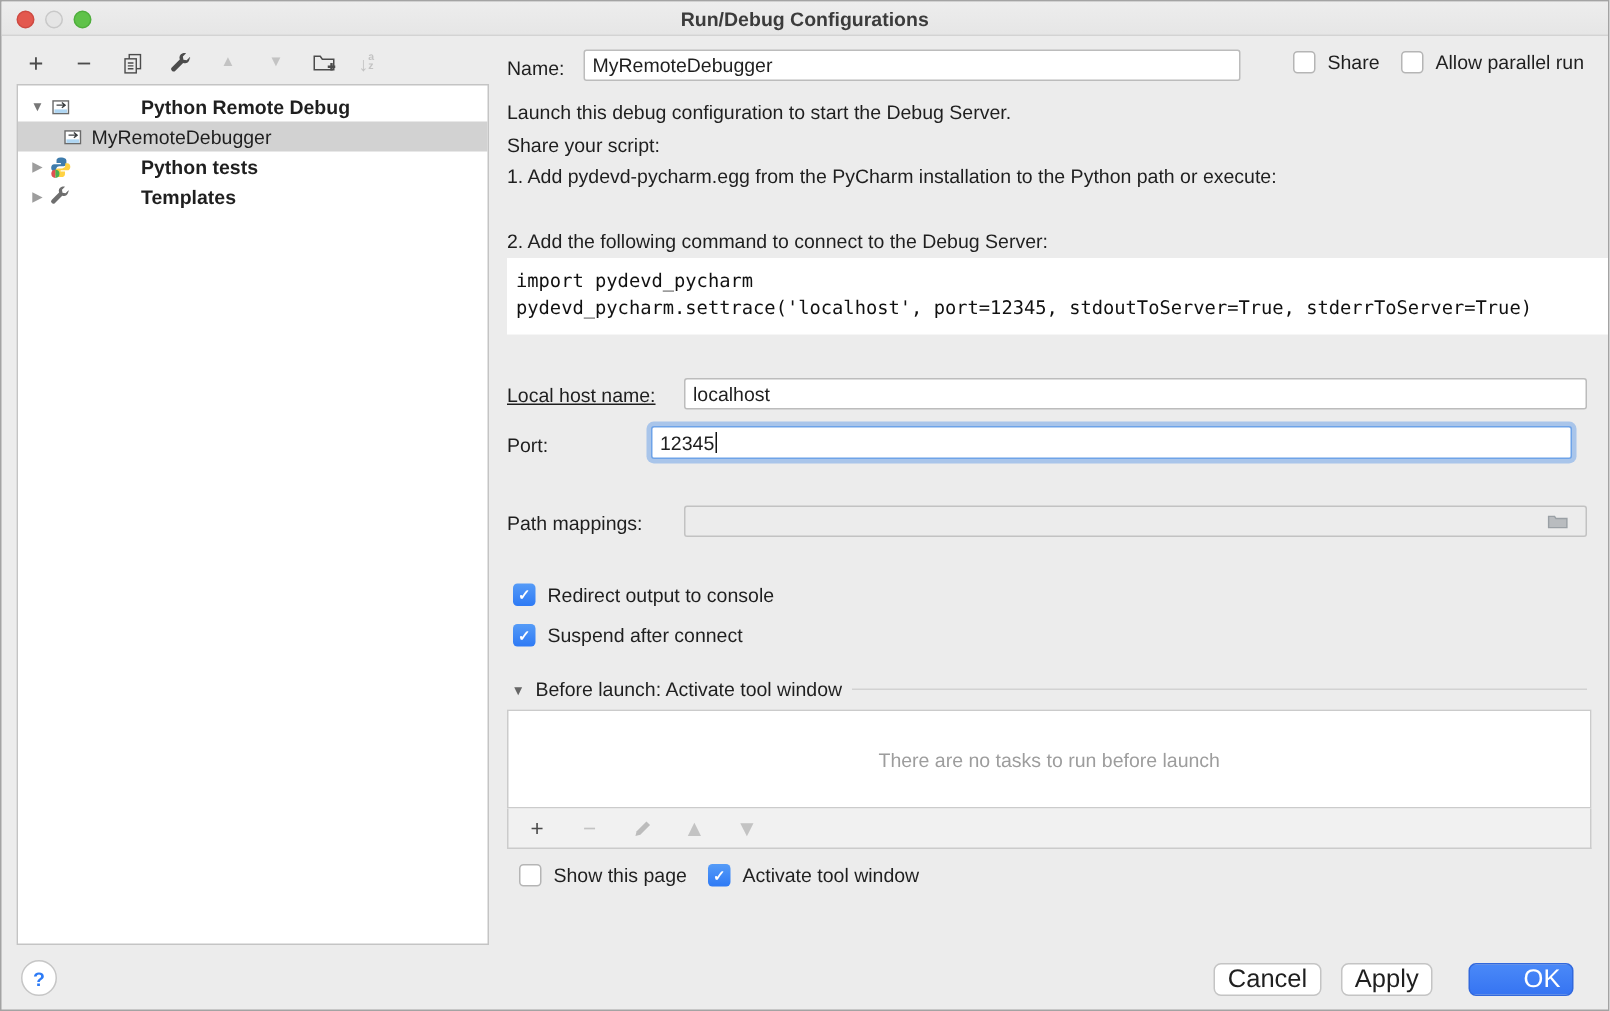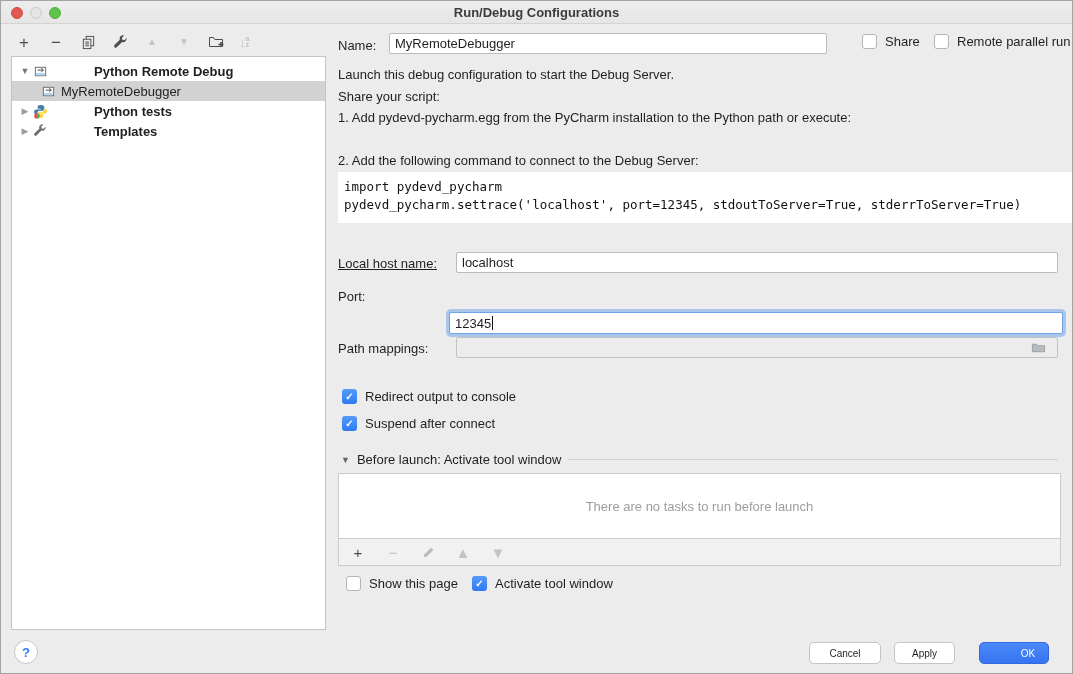--- a/index.html
+++ b/index.html
@@ -75,21 +75,21 @@
   .bl-line { flex:1; border-top:1px solid #d2d2d2; }
   .bl-box { background:#fff; border:1px solid #cbcbcb; display:flex; align-items:center; justify-content:center; }
   .bl-empty { color:#9d9d9d; }
   .bl-strip { background:#f1f1f1; border:1px solid #cbcbcb; border-top:none;
     display:flex; align-items:center; gap:17px; padding-left:10px; }
   .bl-strip .tbi { font-size:15px; }
 
   
   .btn { position:absolute; top:641px; height:22px; border-radius:5px; border:1px solid #c4c4c4;
     background:#ffffff; display:flex; align-items:center; justify-content:center;
-    font-size:10px; color:#1f1f1f; }
+    font-size:17px; color:#1f1f1f; }
   .btn.primary { background:linear-gradient(#4a89f8,#3674f2); border:1px solid #3168dd; color:#fff; }
   .help-btn { position:absolute; left:13px; top:639px; width:24px; height:24px; border-radius:50%;
     background:#fff; border:1px solid #c6c6c6; display:flex; align-items:center; justify-content:center;
     color:#2d7bf6; font-weight:bold; font-size:13px; }
 
   svg { display:block; }
 </style>
 </head>
 <body>
 
@@ -181,37 +181,37 @@
   </div>
 
   <div class="abs lbl" style="left:337px; top:37px;">Name:</div>
   <input class="abs txt-input" style="left: 388px; top: 32px; width: 438px;" readonly="" value="MyRemoteDebugger">
   <div class="abs cb-row" style="left:861px; top:33px;">
     <span class="cb off"></span>
     <span>Share</span>
   </div>
   <div class="abs cb-row" style="left:933px; top:33px;">
     <span class="cb off"></span>
-    <span>Remote parallel run</span>
+    <span>Allow parallel run</span>
   </div>
 
   <div class="abs lbl" style="left:337px; top:66px;">Launch this debug configuration to start the Debug Server.</div>
   <div class="abs lbl" style="left:337px; top:88px;">Share your script:</div>
   <div class="abs lbl" style="left:337px; top:109px;">1. Add pydevd-pycharm.egg from the PyCharm installation to the Python path or execute:</div>
   <div class="abs lbl" style="left:337px; top:152px;">2. Add the following command to connect to the Debug Server:</div>
   <div class="abs code-strip" style="left:337px; top:171px; width:847px; height:51px; justify-content:flex-start; padding-top:6px;">
     <span>import pydevd_pycharm</span>
     <span>pydevd_pycharm.settrace('localhost', port=12345, stdoutToServer=True, stderrToServer=True)</span>
   </div>
 
   <div class="abs lbl" style="left:337px; top:255px;text-decoration:underline;">Local host name:</div>
   <input class="abs txt-input" style="left: 455px; top: 251px; width: 602px;" readonly="" value="localhost">
 
   <div class="abs lbl" style="left:337px; top:288px;">Port:</div>
-  <div class="abs fake-input focused" style="left:448px; top:283px; width:614px;margin-top:28px;">
+  <div class="abs fake-input focused" style="left:433px; top:283px; width:614px;">
     <span>12345</span>
     <span class="caret"></span>
   </div>
 
   <div class="abs lbl" style="left:337px; top:340px;">Path mappings:</div>
   <div class="abs disabled-input" style="left:455px; top:336px; width:602px;">
     <span class="t-ico">
       <svg width="15" height="15" viewBox="0 0 16 16">
         <path d="M1.5 4.5h4.2l1 1.5h7.8v6.5H1.5z" fill="#b9bcbf" stroke="#9aa0a5"></path>
       </svg>

